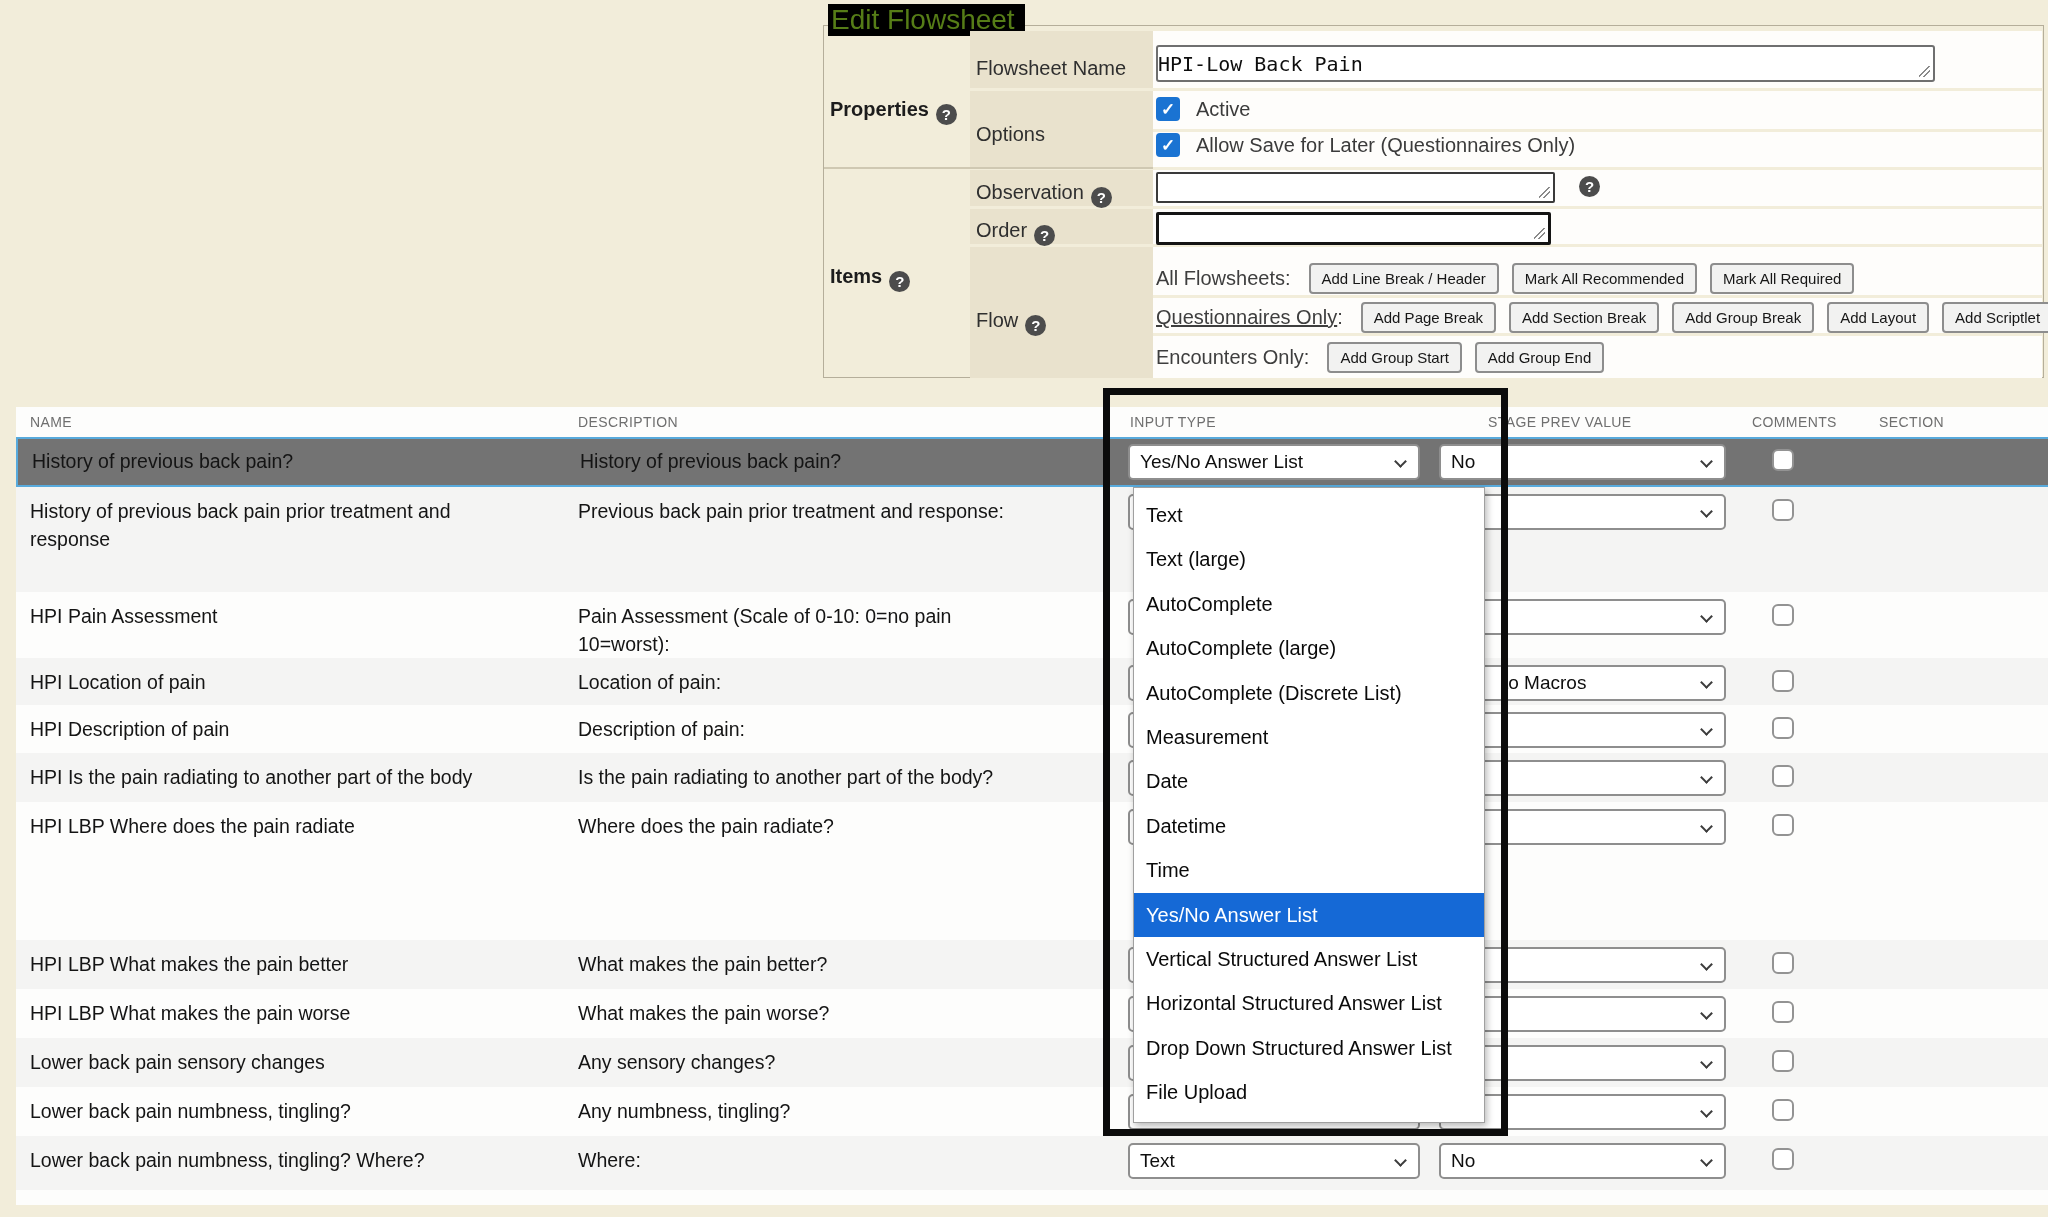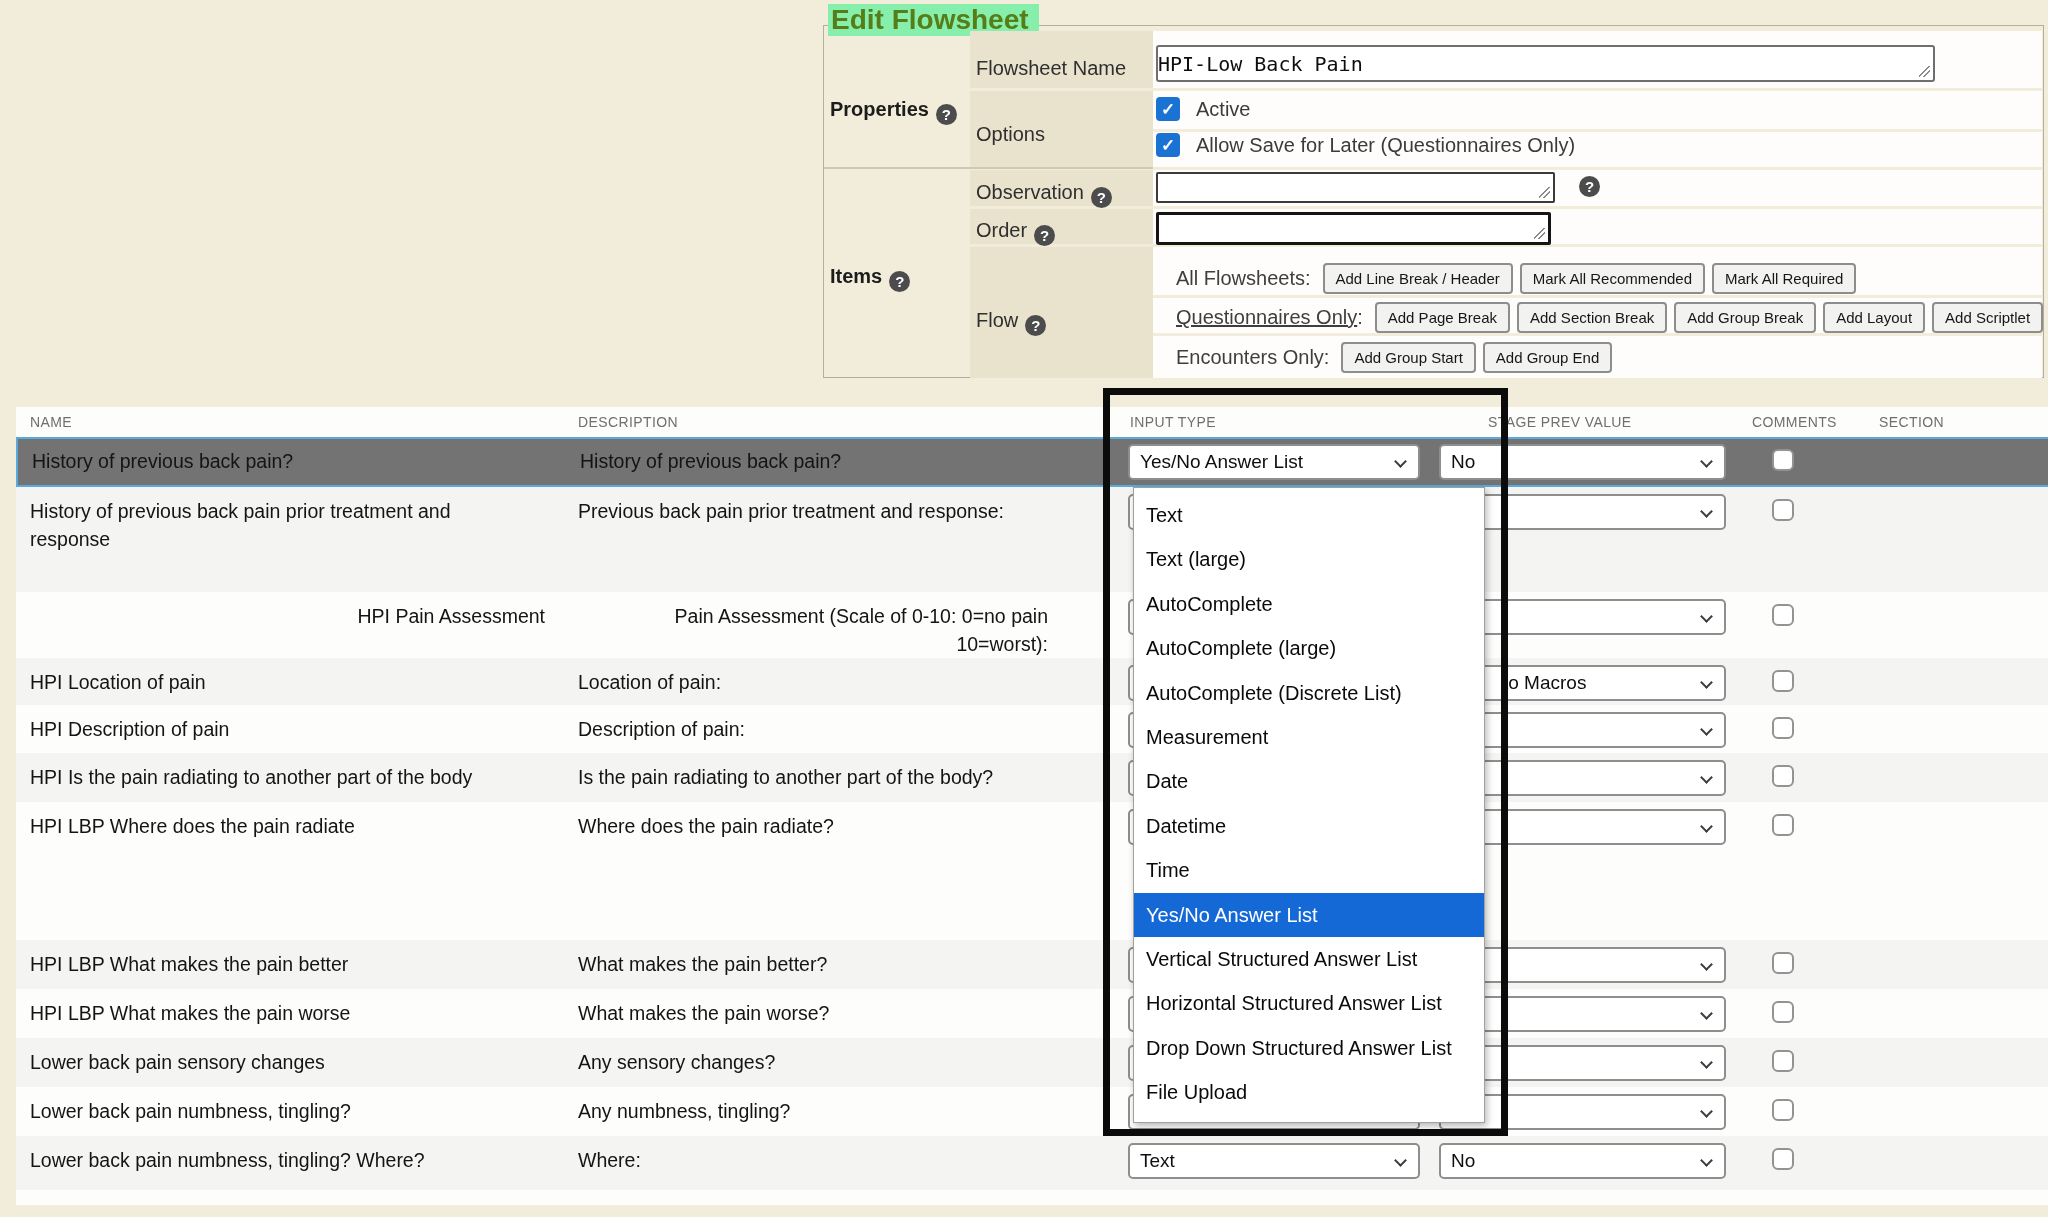--- a/index.html
+++ b/index.html
@@ -6,22 +6,22 @@
   html,body { width:2048px; height:1217px; }
   body {
     position: relative;
     background:#f2edda;
     font-family:"Liberation Sans", sans-serif;
     overflow:hidden;
     color:#141414;
   }
   
   #fieldset { position:absolute; left:823px; top:25px; width:1221px; height:353px; border:1px solid #b5ae9a; }
-  #legend { position:absolute; top:-22px; left:4px; padding:0 10px 0 3px; background:#86efac;
-            font-size:28px; font-weight:bold; color:#567d17; white-space:nowrap;text-align:right; }
+  #legend { position:absolute; top:-22px; left:4px; padding:0 10px 0 3px; background:#000000;
+            font-size:28px; font-weight:normal; color:#567d17; white-space:nowrap;text-align:right; }
   .fs-white { position:absolute; left:329px; right:1px; background:#fefdfb; }
   .w1{top:5px;height:57px} .w2{top:65px;height:38px} .w3{top:106px;height:35px}
   .w4{top:144px;height:36px} .w5{top:183px;height:35px} .w6{top:221px;height:48px}
   .w7{top:272px;height:35px} .w8{top:310px;height:42px}
   .fs-label-cell { position:absolute; left:146px; width:183px; background:#e9e2cd; }
   .lc1{top:5px;height:57px} .lc2{top:65px;height:76px} .lc3{top:144px;height:36px}
   .lc4{top:183px;height:35px} .lc5{top:221px;height:131px}
   #group-divider { position:absolute; left:0; top:141px; width:329px; height:2px; background:#cfc8b2; }
   .fs-label { position:absolute; font-size:20px; color:#2f2f2f; white-space:nowrap; }
   .fs-label.bold { font-weight:bold; color:#1c1c1c; }
@@ -38,21 +38,21 @@
   #fsname-box { left:332px; top:19px; width:779px; height:37px; border:2px solid #6f6f6f; padding:5px 0; }
   .mono { font-family:"DejaVu Sans Mono","Liberation Mono",monospace; font-size:20px; color:#0d0d0d; white-space:nowrap; }
   #observation-box { left:332px; top:146px; width:399px; height:31px; border:2px solid #3a3a3a; border-radius:2px; }
   #observation-q { position:absolute; left:748px; top:150px; }
   #order-box { left:332px; top:186px; width:395px; height:33px; border:3px solid #141414; border-radius:2px; }
   .opt-check { position:absolute; left:332px; display:flex; align-items:center; gap:16px; }
   .oc-0{top:71px} .oc-1{top:107px}
   .bluechk { width:24px; height:24px; border-radius:4px; background:#1a73d2; display:flex; align-items:center;
              justify-content:center; color:#fff; font-size:17px; font-weight:bold; }
   .optlabel { font-size:20px; color:#3b3b3b; white-space:nowrap; }
-  .flow-line { position:absolute; left:332px; display:flex; align-items:center; gap:7px; white-space:nowrap;margin-left:20px; }
+  .flow-line { position:absolute; left:332px; display:flex; align-items:center; gap:13px; white-space:nowrap; }
   .fl-0{top:237px} .fl-1{top:276px} .fl-2{top:316px}
   .flow-label { font-size:20px; color:#3e3e3e; margin-right:5px; }
   .flow-label .u { text-decoration:underline; }
   .fbtn { font-family:inherit; font-size:15px; color:#161616; background:#f2f2f1; border:2px solid #8d8d8d;
           border-radius:4px; padding:5px 11px; white-space:nowrap; }
   
   #table { position:absolute; left:16px; top:407px; width:2032px; height:798px; background:#fdfdfc; }
   #thead { position:absolute; top:0; left:0; right:0; height:30px;border-radius:15px; }
   .th { position:absolute; top:7px; font-size:14px; color:#6f6f6f; letter-spacing:0.4px; white-space:nowrap; }
   .th-0{left:14px} .th-1{left:562px} .th-2{left:1114px} .th-3{left:1472px} .th-4{left:1736px} .th-5{left:1863px}
@@ -183,21 +183,21 @@
     <span class="fsel sel-input">
           <span class="selval"></span>
           <span class="chev"></span>
         </span>
     <span class="fsel sel-stage">
           <span class="selval"></span>
           <span class="chev"></span>
         </span>
     <span class="chk"></span>
   </div>
-      <div class="trow shade-white" style="height: 66px; text-align: right;">
+      <div class="trow shade-white" style="height: 66px;">
     <span class="cname">HPI Pain Assessment</span>
     <span class="cdesc">Pain Assessment (Scale of 0-10: 0=no pain
 10=worst):</span>
     <span class="fsel sel-input">
           <span class="selval"></span>
           <span class="chev"></span>
         </span>
     <span class="fsel sel-stage">
           <span class="selval"></span>
           <span class="chev"></span>

